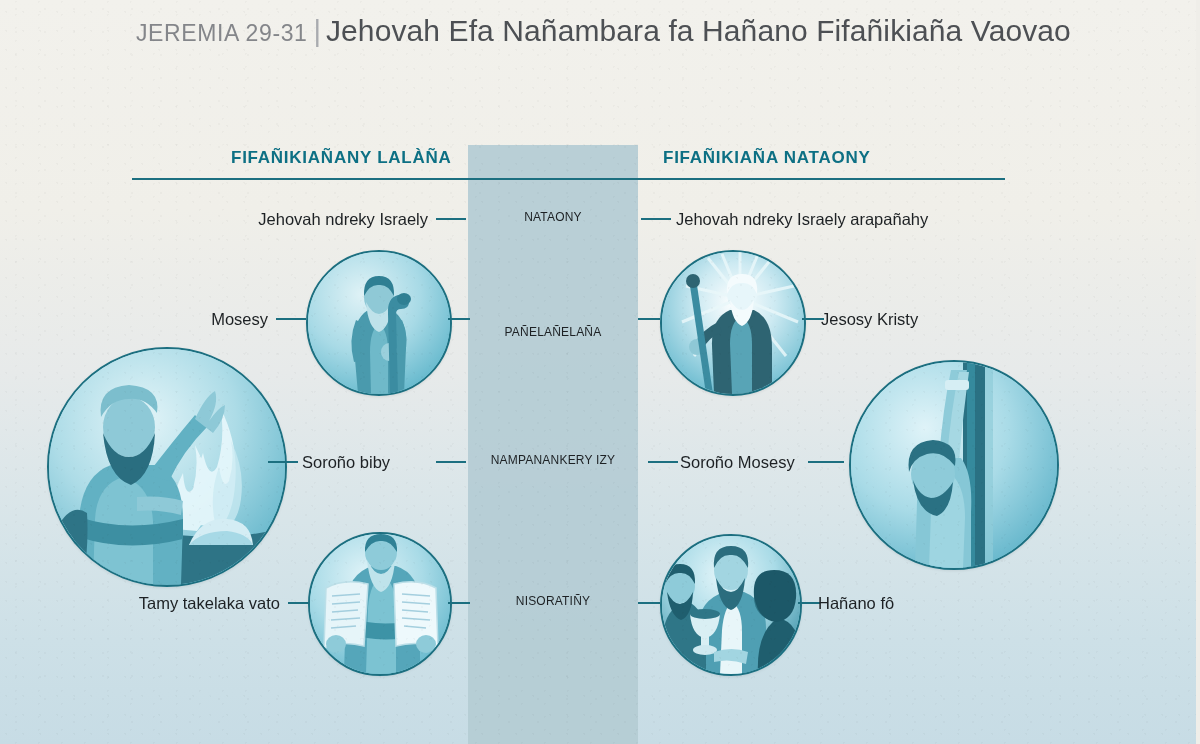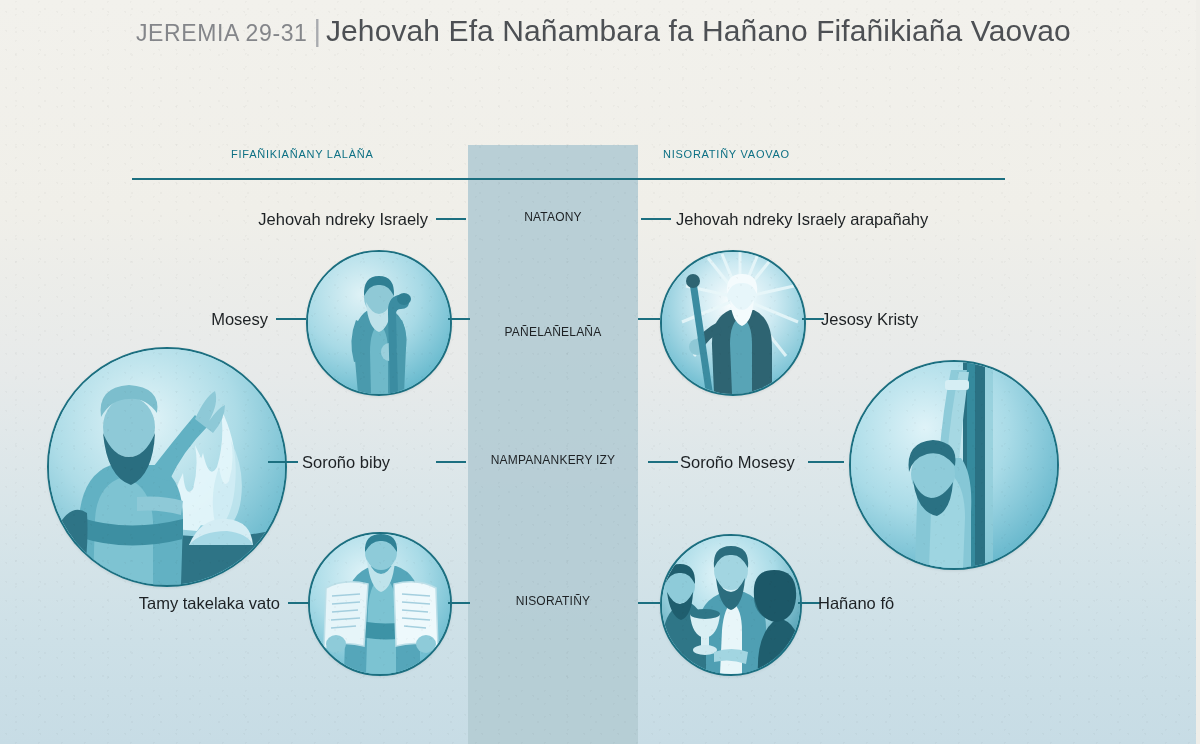--- a/index.html
+++ b/index.html
@@ -54,21 +54,21 @@
   }
 
   
   .center-band{
     position:absolute;left:468px;top:145px;width:170px;height:599px;
     background:#b4ccd4;opacity:.92;
   }
 
   
   .col-head{
-    position:absolute;top:148px;font-size:11px;font-weight:400;
+    position:absolute;top:148px;font-size:17px;font-weight:700;
     letter-spacing:.75px;color:#0d7084;
   }
   .col-head.left{left:231px;}
   .col-head.right{left:663px;}
   .rule{
     position:absolute;left:132px;top:178px;width:873px;height:2px;
     background:#1c6f80;
   }
 
   
@@ -101,21 +101,21 @@
   <div class="header">
     <div class="title-line">
       <span class="kicker">JEREMIA 29-31</span><span class="divider-bar">|</span><span class="maintitle">Jehovah Efa Nañambara fa Hañano Fifañikiaña Vaovao</span>
     </div>
   </div>
 
 
   <div class="center-band"></div>
 
   <div class="col-head left">FIFAÑIKIAÑANY LALÀÑA</div>
-  <div class="col-head right">NISORATIÑY VAOVAO</div>
+  <div class="col-head right">FIFAÑIKIAÑA NATAONY</div>
   <div class="rule"></div>
 
   <div class="row">
     <div class="lbl r" style="left:188px;top:211px;width:240px;">Jehovah ndreky Israely</div>
     <div class="conn" style="left:436px;top:218px;width:30px;"></div>
     <div class="ctr" style="left:468px;top:211px;width:170px;">NATAONY</div>
     <div class="conn" style="left:641px;top:218px;width:30px;"></div>
     <div class="lbl" style="left:676px;top:211px;">Jehovah ndreky Israely arapañahy</div>
   </div>
 

